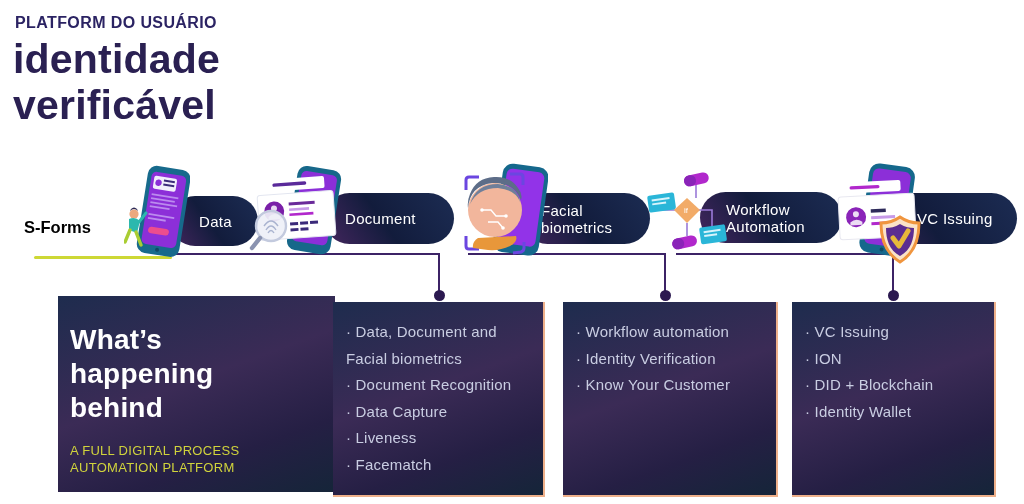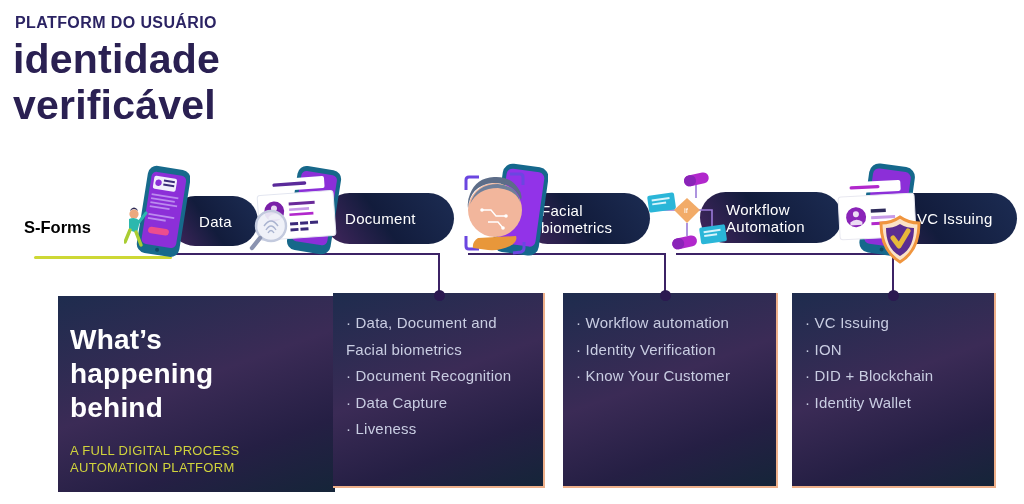--- a/index.html
+++ b/index.html
@@ -60,21 +60,21 @@
   .drop-b { left: 664px; top: 253px; width: 2px; height: 40px; }
   .drop-c { left: 892px; top: 253px; width: 2px; height: 40px; }
   .cdot {
     position: absolute; width: 11px; height: 11px; border-radius: 50%;
     background: #2b1950; z-index: 4; top: 290px;
   }
   .dot-a { left: 434px; } .dot-b { left: 660px; } .dot-c { left: 888px; }
 
   
   .panel {
-    position: absolute; top: 293px; height: 195px; z-index: 2;
+    position: absolute; top: 302px; height: 195px; z-index: 2;
     background: linear-gradient(160deg, #1e2c4e 0%, #3b2b56 45%, #251f44 75%, #152539 100%);
   }
   .panel-bordered { border-right: 2px solid #eeb08a; border-bottom: 2px solid #eeb08a; }
   .panel-intro   { left: 30px;  top: 296px; width: 277px; height: 196px; padding: 27px 12px; margin-left: 28px; }
   .panel-capture { left: 333px; width: 212px; padding: 17px 10px 0 13px; }
   .panel-verify  { left: 563px; width: 215px; padding: 17px 10px 0 13px; }
   .panel-issuing { left: 792px; width: 204px; padding: 17px 10px 0 13px; }
 
   .panel-title {
     color: #ffffff; font-size: 28px; font-weight: bold; line-height: 34px;
@@ -250,20 +250,21 @@
     <div class="panel-title">What’s happening behind</div>
     <div class="panel-subtitle">A FULL DIGITAL PROCESS AUTOMATION PLATFORM</div>
   </div>
 
   <div class="panel panel-bordered panel-capture">
     <ul class="panel-list">
       <li>Data, Document and Facial biometrics</li>
       <li>Document Recognition</li>
       <li>Data Capture</li>
       <li>Liveness</li>
+      <li>Facematch</li>
     </ul>
   </div>
 
   <div class="panel panel-bordered panel-verify">
     <ul class="panel-list">
       <li>Workflow automation</li>
       <li>Identity Verification</li>
       <li>Know Your Customer</li>
     </ul>
   </div>

